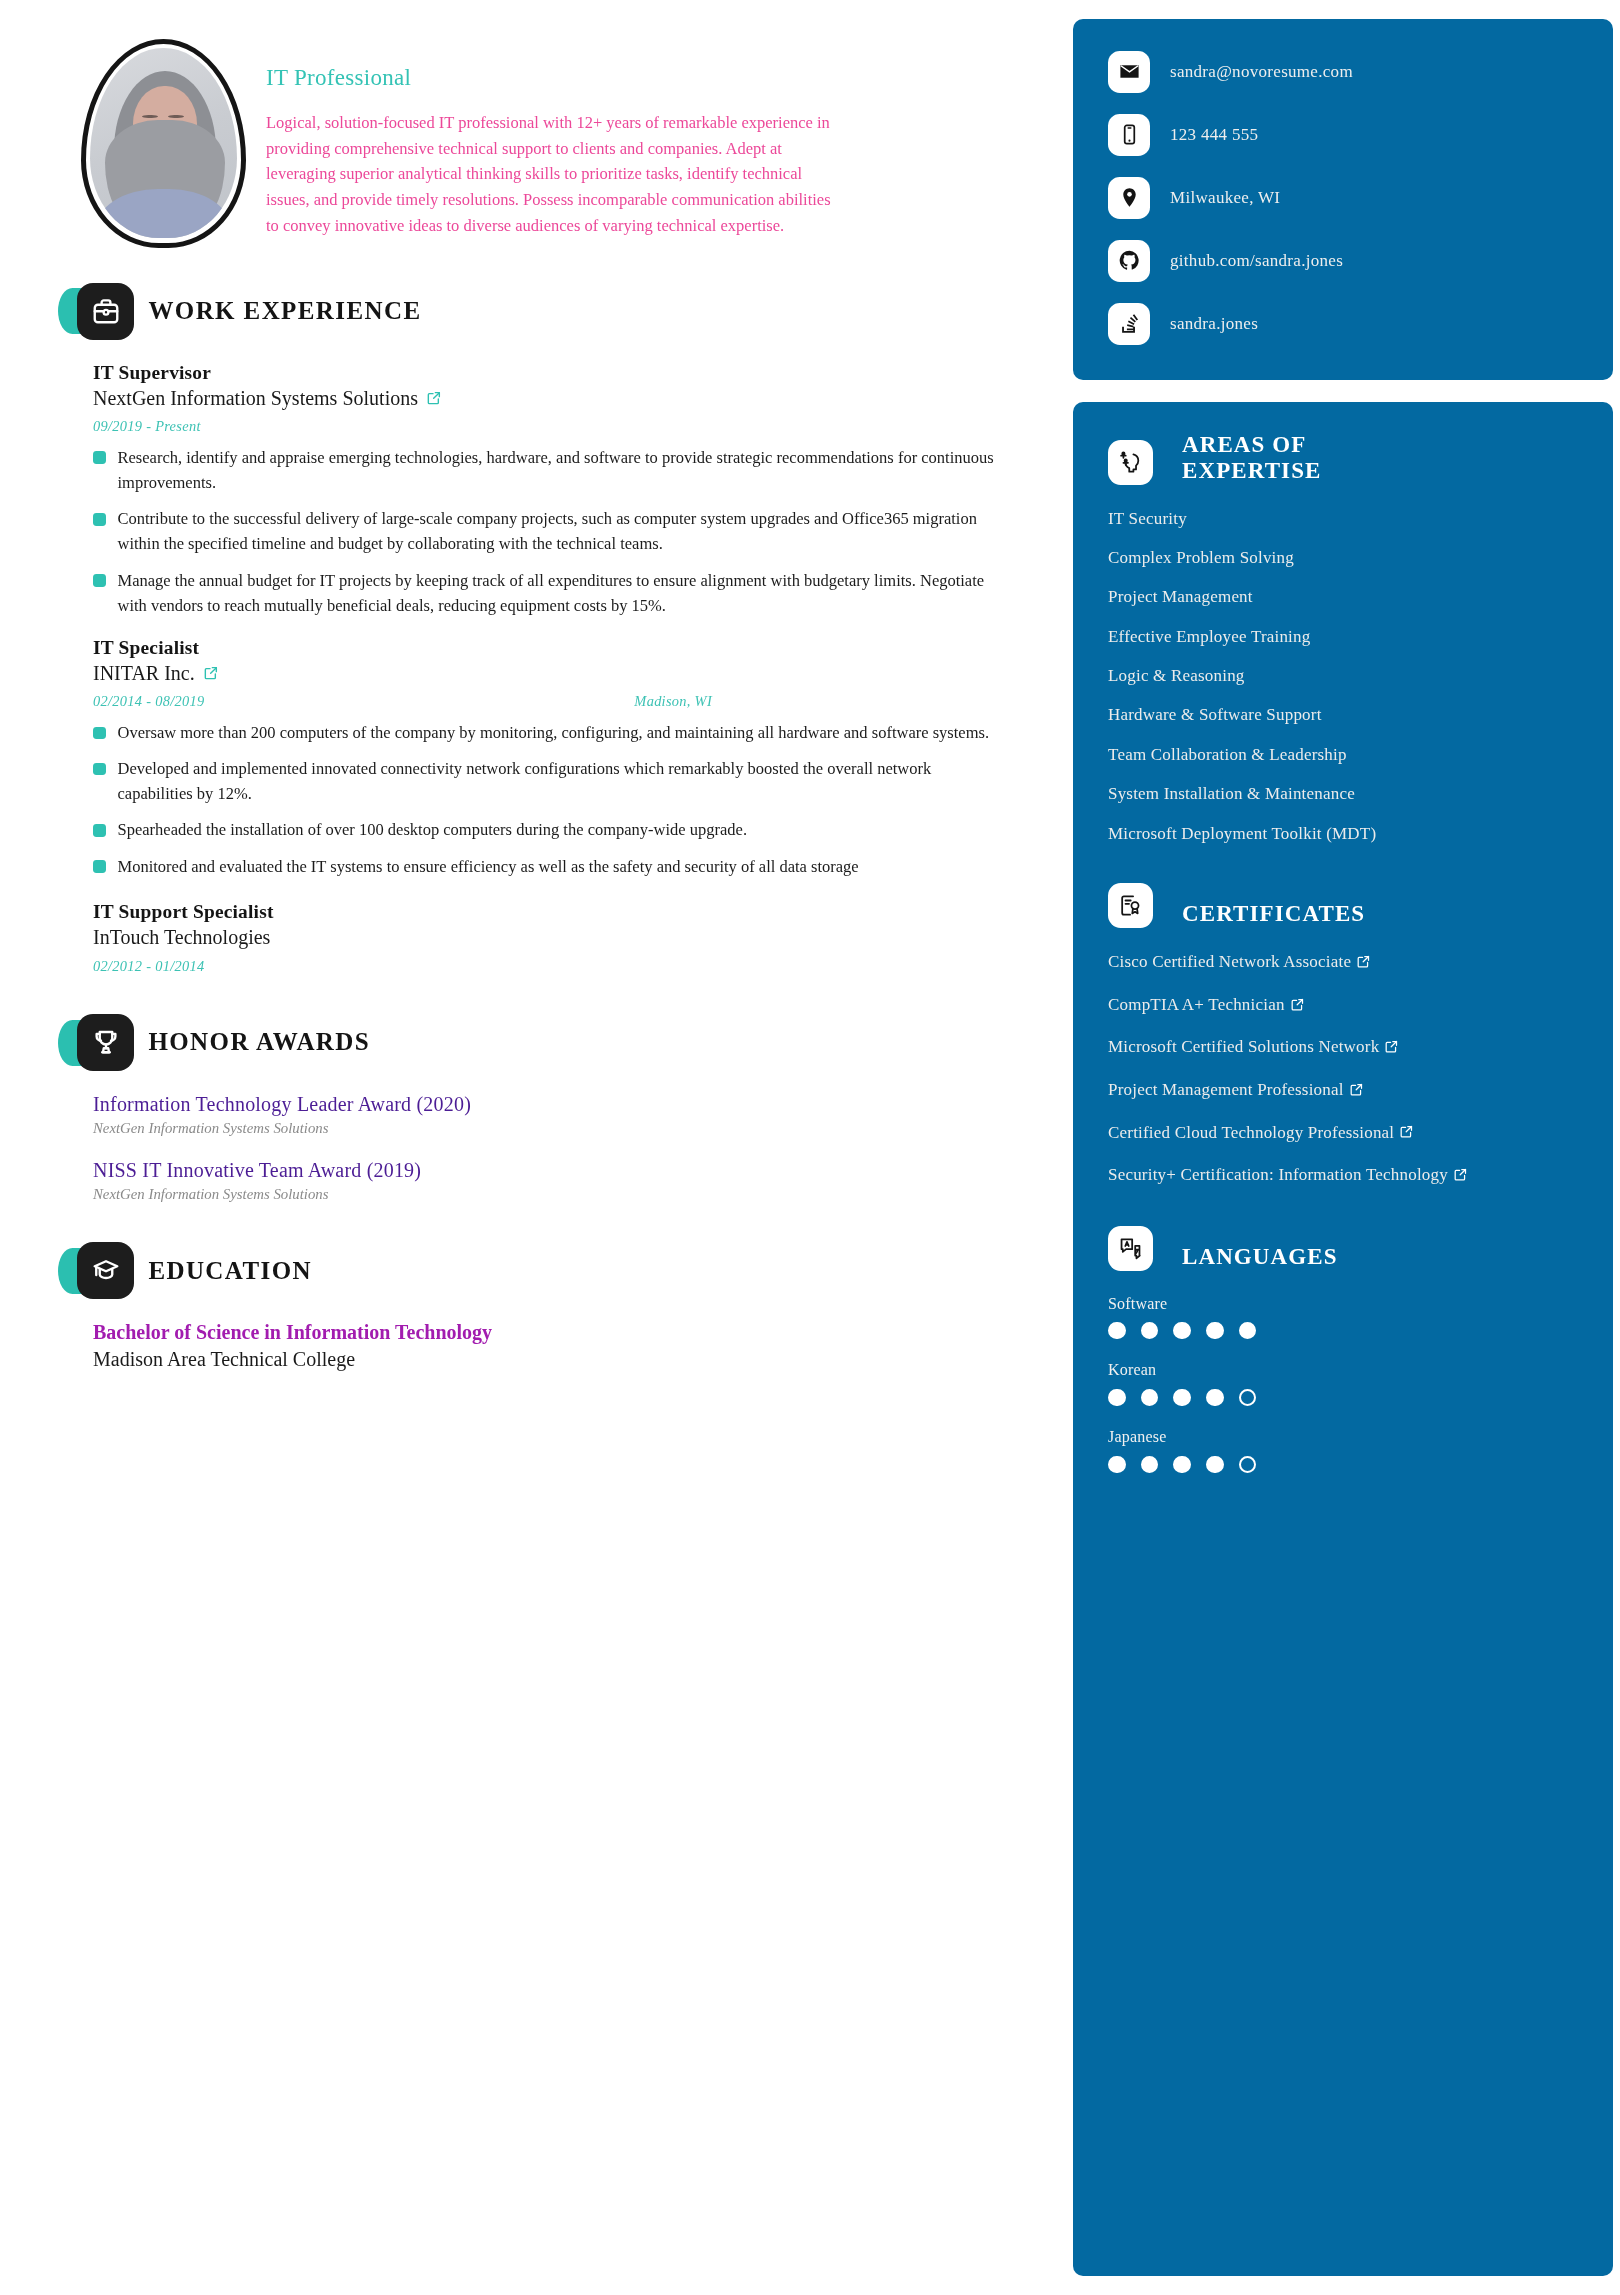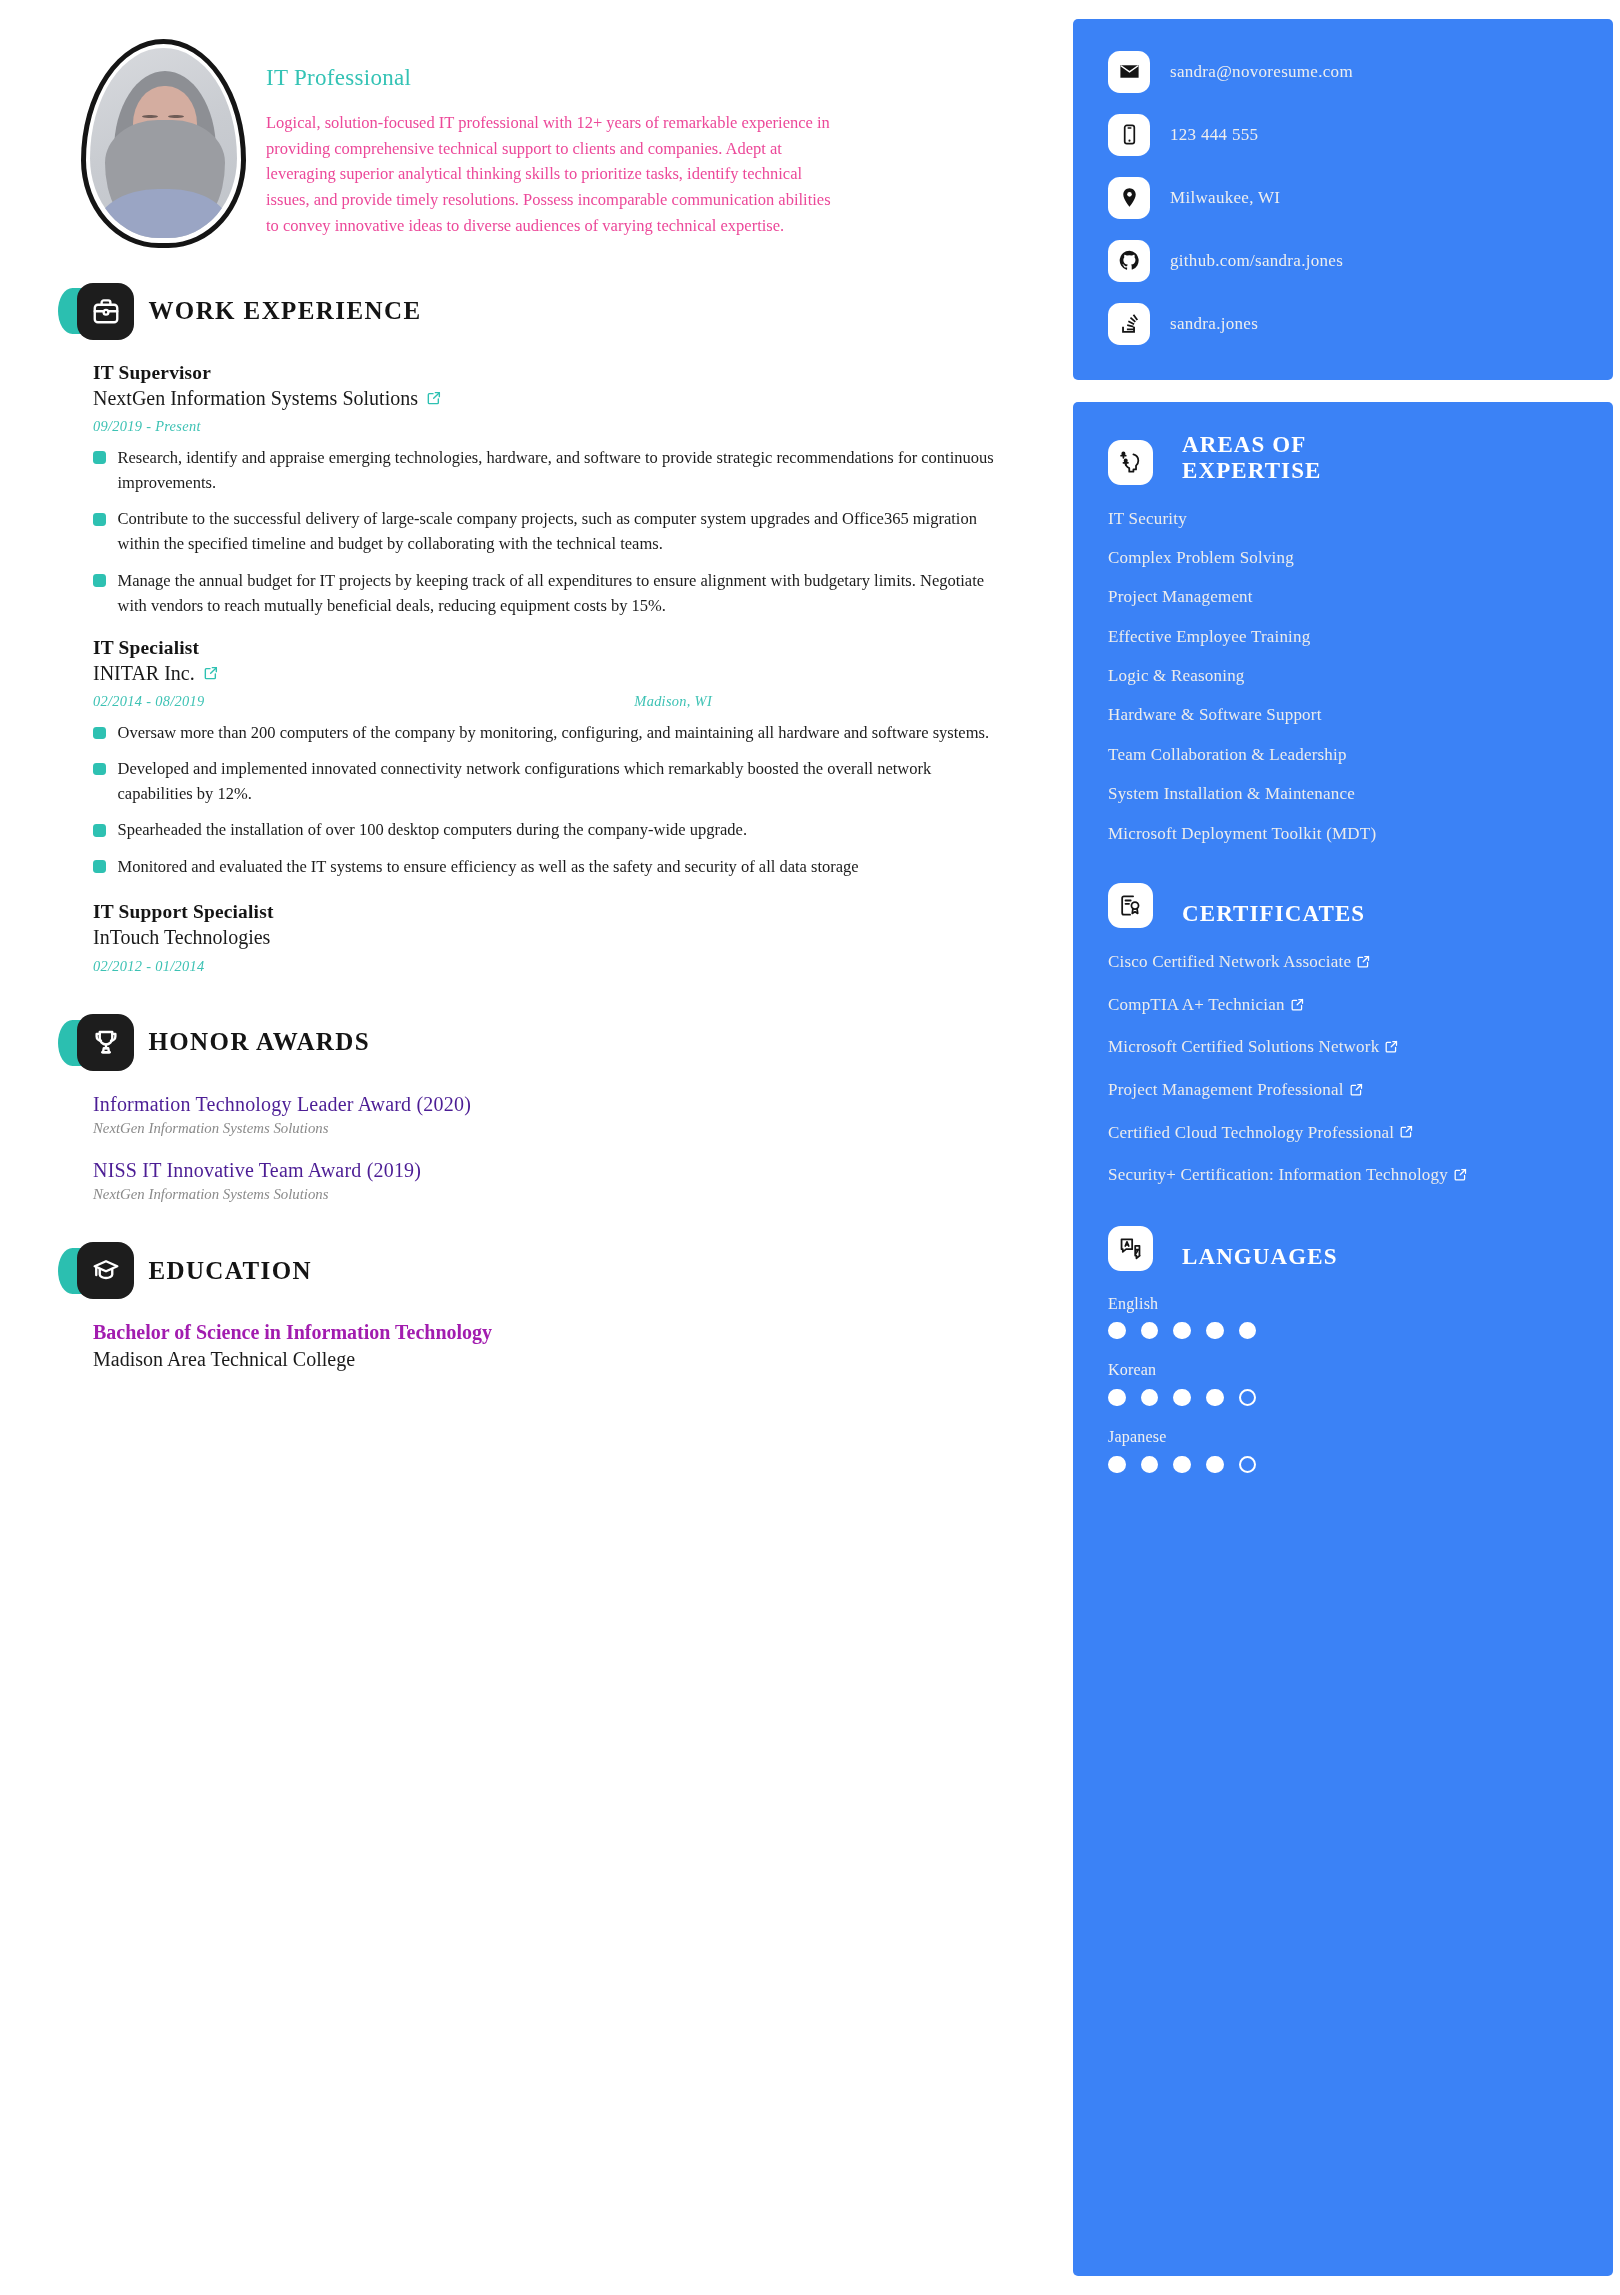--- a/index.html
+++ b/index.html
@@ -264,22 +264,22 @@
 
   
   .right-col {
     width: 540px;
     flex: 0 0 540px;
     display: flex;
     flex-direction: column;
     gap: 22px;
   }
   .card {
-    background: #3b82f6;
-    border-radius: 5px;
+    background: #0369a1;
+    border-radius: 10px;
     color: #f2f2f2;
   }
   .card-contact { padding: 32px 35px 35px 35px; }
   .card-main { padding: 30px 35px 41px 35px; flex: 1; }
 
   .contact-row {
     display: flex;
     align-items: center;
     gap: 20px;
     margin-bottom: 21px;
@@ -651,21 +651,21 @@
               <path d="M3.4 3.2h10.2v9.4H7.8L4.6 15.2v-2.6H3.4z"></path>
               <path d="M7 9.6l1.6-4 1.7 4M7.6 8.4h2.3"></path>
               <path d="M20.6 9.4h-4.1v9.4h1.2v2.6l3.2-2.6h-.3z"></path>
               <path d="M17.6 13.2h2.2M18.7 13.2c0 1.6-.6 2.8-1.6 3.6"></path>
             </svg>
           </span>
           <span class="side-title">LANGUAGES</span>
         </div>
 
         <div class="lang-block">
-          <div class="lang-name">English</div>
+          <div class="lang-name">Software</div>
           <div class="dots">
             <span class="dot filled"></span>
             <span class="dot filled"></span>
             <span class="dot filled"></span>
             <span class="dot filled"></span>
             <span class="dot filled"></span>
           </div>
         </div>
 
         <div class="lang-block">

